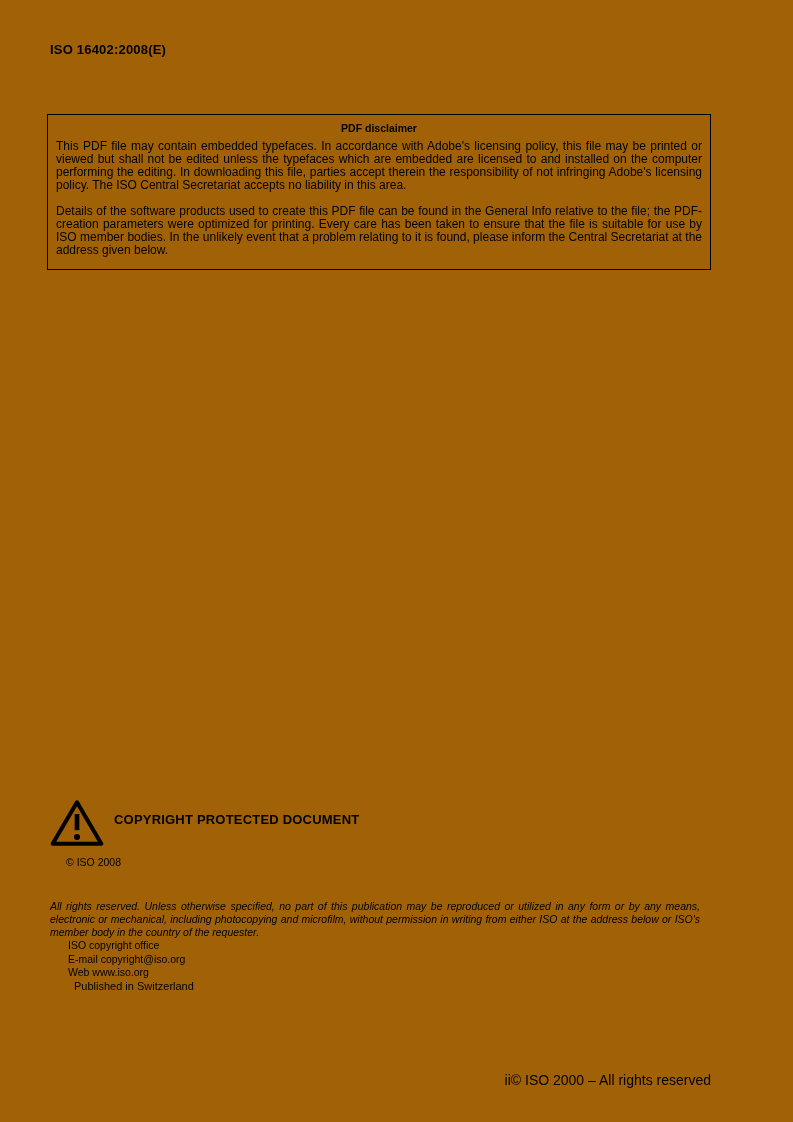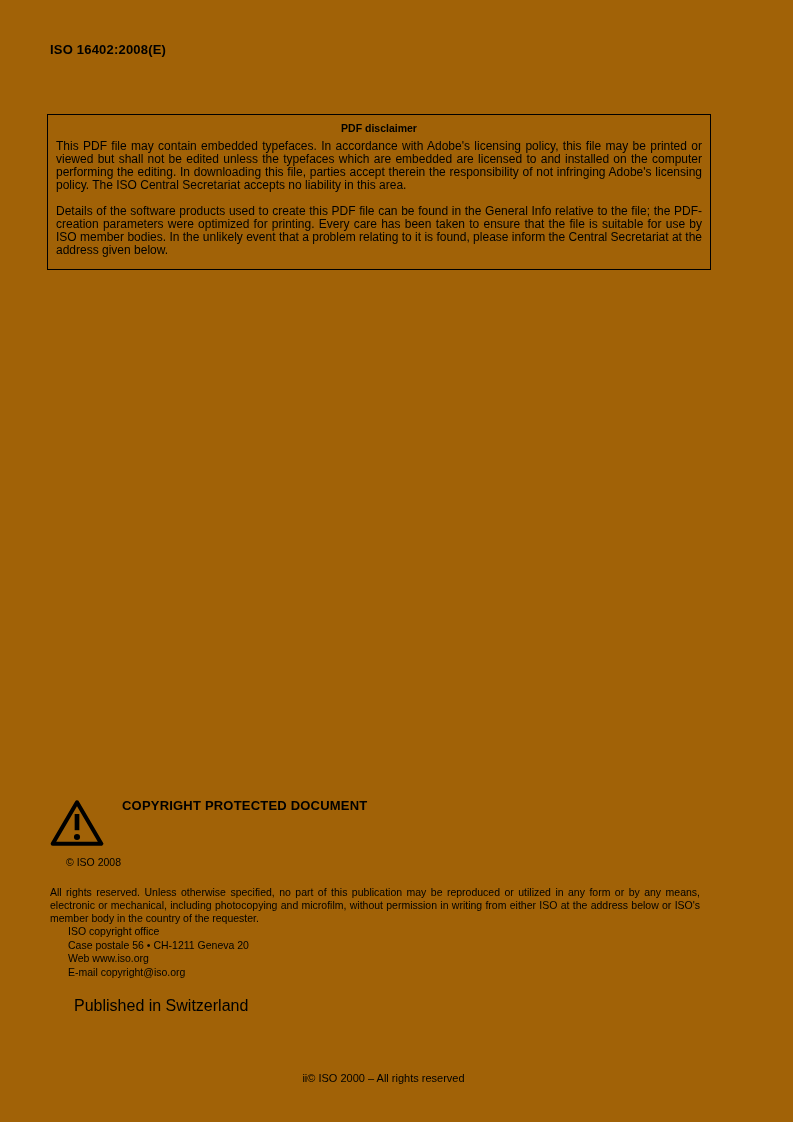--- a/index.html
+++ b/index.html
@@ -47,22 +47,22 @@
   }
   .disclaimer-para:last-child { margin-bottom: 2px; }
   .copyright-block {
     position: absolute;
     left: 50px;
     top: 798px;
     width: 662px;
   }
   .copyright-head-row {
     display: flex;
-    align-items: flex-start;
-    gap: 18px;
+    align-items: center;
+    gap: 10px;
   }
   .warning-icon {
     width: 54px;
     height: 50px;
     flex: 0 0 auto;
   }
   .copyright-heading {
     font-size: 13px;
     font-weight: bold;
     padding-bottom: 8px;
@@ -70,41 +70,41 @@
   }
   .copyright-line {
     font-size: 10.5px;
     margin-top: 8px;
     margin-left: 16px;
   }
   .rights-text {
     font-size: 10.5px;
     line-height: 13px;
     text-align: justify;
-    margin-top: 18px;
+    margin-top: 32px;
     width: 650px;
+    font-style: italic;
   }
   .address-block {
     margin-left: 18px;
     font-size: 10.5px;
     line-height: 13.5px;
   }
   .published-line {
-    font-size: 16px;
-    margin-top: 18px;
+    font-size: 11px;
     padding-left: 24px;
   }
   .footer {
     position: absolute;
     left: 56px;
     right: 82px;
     top: 1072px;
     display: flex;
-    justify-content: center;
-    font-size: 11px;
+    justify-content: flex-end;
+    font-size: 14px;
   }
 </style>
 </head>
 <body>
 
 <div class="page">
 
   <div class="doc-header">ISO 16402:2008(E)</div>
 
   <div class="disclaimer-box">
@@ -125,23 +125,22 @@
       </span>
       <span class="copyright-heading">COPYRIGHT PROTECTED DOCUMENT</span>
     </div>
 
     <div class="copyright-line">©  ISO 2008</div>
 
     <div class="rights-text">All rights reserved. Unless otherwise specified, no part of this publication may be reproduced or utilized in any form or by any means, electronic or mechanical, including photocopying and microfilm, without permission in writing from either ISO at the address below or ISO's member body in the country of the requester.</div>
 
     <div class="address-block">
       <div>ISO copyright office</div>
-      <div>Case postale 56 • CH-1211 Geneva 20</div>
+      <div>E-mail  copyright@iso.org</div>
       <div>Web  www.iso.org</div>
-      <div>E-mail  copyright@iso.org</div>
     </div>
 
     <div class="published-line">Published in Switzerland</div>
   </div>
 
   <div class="footer">
     <span>ii</span>
     <span>© ISO 2000 – All rights reserved</span>
   </div>
 

